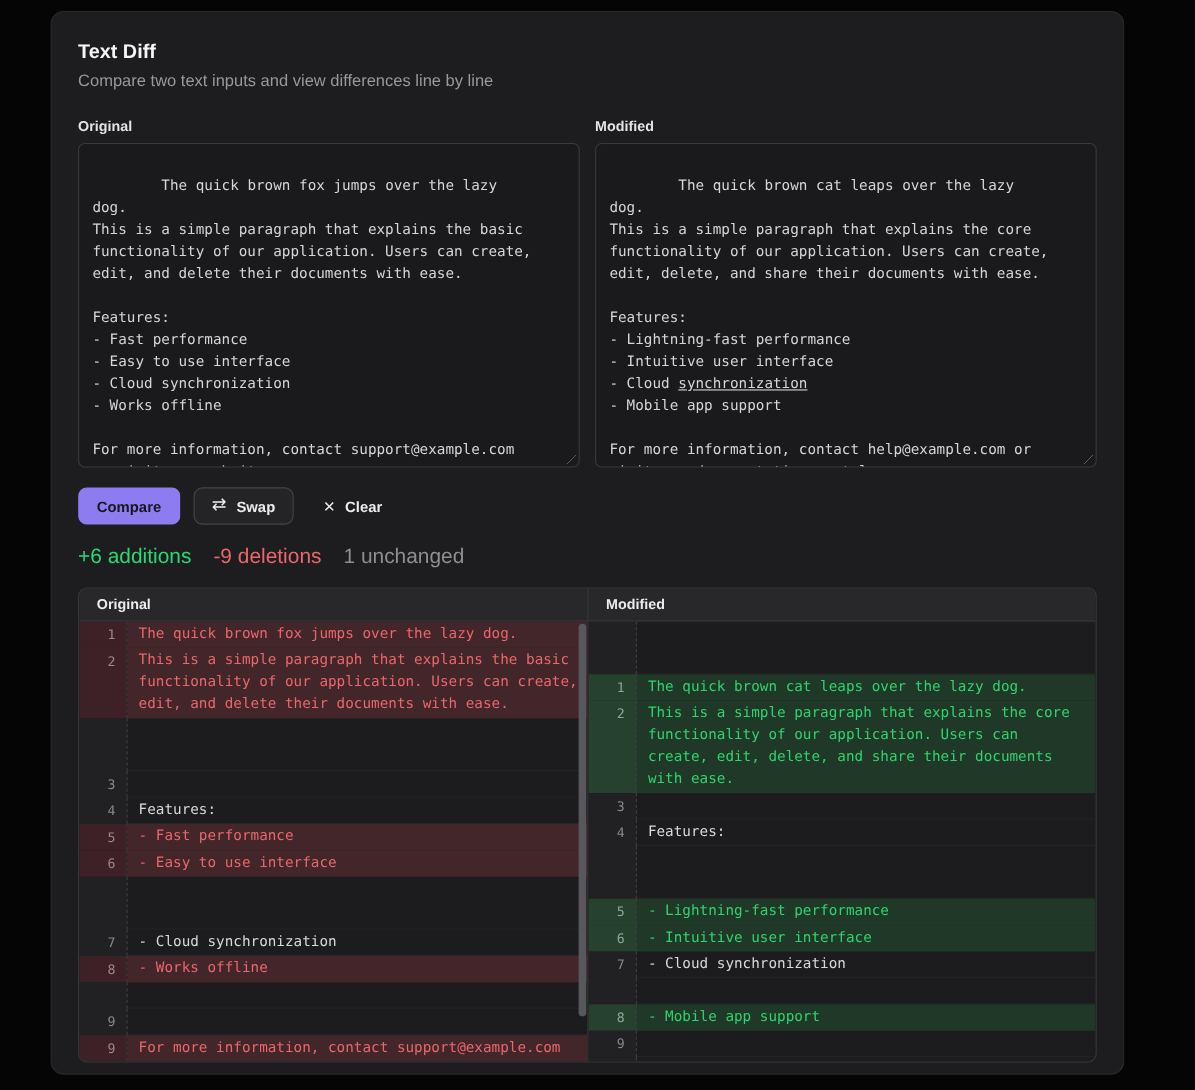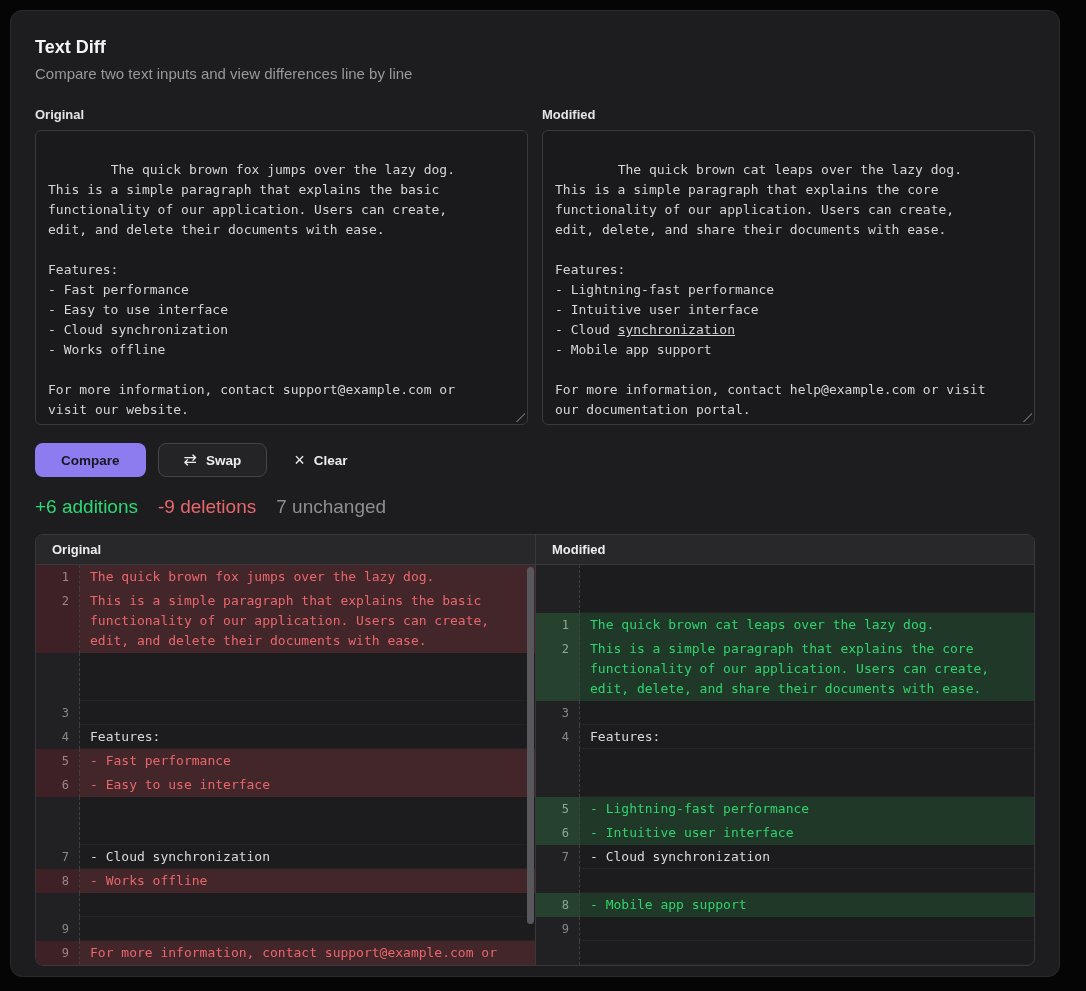--- a/index.html
+++ b/index.html
@@ -5,26 +5,27 @@
   * { margin:0; padding:0; box-sizing:border-box; }
   html,body { background:#050505; }
   .page {
     width:1086px; height:991px;
     padding:10px 10px 14px;
     background:#050505;
     font-family:"Liberation Sans", sans-serif;
     color:#e8e8ea;
   }
   .card {
-    width:1050px; height:967px;
+    width:976px; height:967px;
     background:#1d1d1f;
     border:1px solid #2a2a2d;
     border-radius:12px;
     padding:24px;
     overflow:hidden;
+    margin-left:36px;
   }
   .title { font-size:18px; font-weight:700; color:#f5f5f7; line-height:24px; }
   .subtitle { font-size:15px; color:#98989d; margin-top:6px; line-height:18px; }
 
   .cols { display:grid; grid-template-columns:1fr 1fr; column-gap:14px; margin-top:24px; }
   .field-label { font-size:13px; font-weight:600; color:#e4e4e6; margin-bottom:8px; }
   .textarea {
     position:relative;
     height:295px;
     background:#1a1a1c;
@@ -49,21 +50,21 @@
     position:absolute; right:2px; bottom:2px;
     width:11px; height:11px;
     background:repeating-linear-gradient(135deg, transparent 0 3px, #6b6b6f 3px 4px, transparent 4px 6px);
     clip-path:polygon(100% 0, 100% 100%, 0 100%);
     opacity:.8;
   }
 
   .btn-row { display:flex; align-items:center; margin-top:18px; gap:12px; }
   .btn {
     display:inline-flex; align-items:center; gap:9px;
-    height:34px; padding:0 25px;
+    height:34px; padding:0 16px;
     border-radius:8px;
     font-size:13.5px; font-weight:600;
     cursor:pointer; border:1px solid transparent;
     user-select:none;
   }
   .btn-primary { background:var(--accent); color:#17171b; }
   .btn-secondary { background:#242427; border-color:#454549; color:#ececee; }
   .btn-ghost { background:transparent; color:#ececee; padding:0 14px; }
   .btn .ic { font-size:16px; font-weight:400; line-height:1; }
 
@@ -179,21 +180,21 @@
       </button>
       <button class="btn btn-ghost">
         <span class="ic" style="font-size:18px;">×</span>
         <span>Clear</span>
       </button>
     </div>
 
     <div class="stats">
       <span class="stat-add">+6 additions</span>
       <span class="stat-del">-9 deletions</span>
-      <span class="stat-same">7 unchanged</span>
+      <span class="stat-same">1 unchanged</span>
     </div>
 
     <div class="diff">
       <div class="diff-head">
         <div>Original</div>
         <div>Modified</div>
       </div>
       <div class="diff-body">
         <div class="dpanel" id="panel-left">
           <div class="scroll-thumb"></div>

